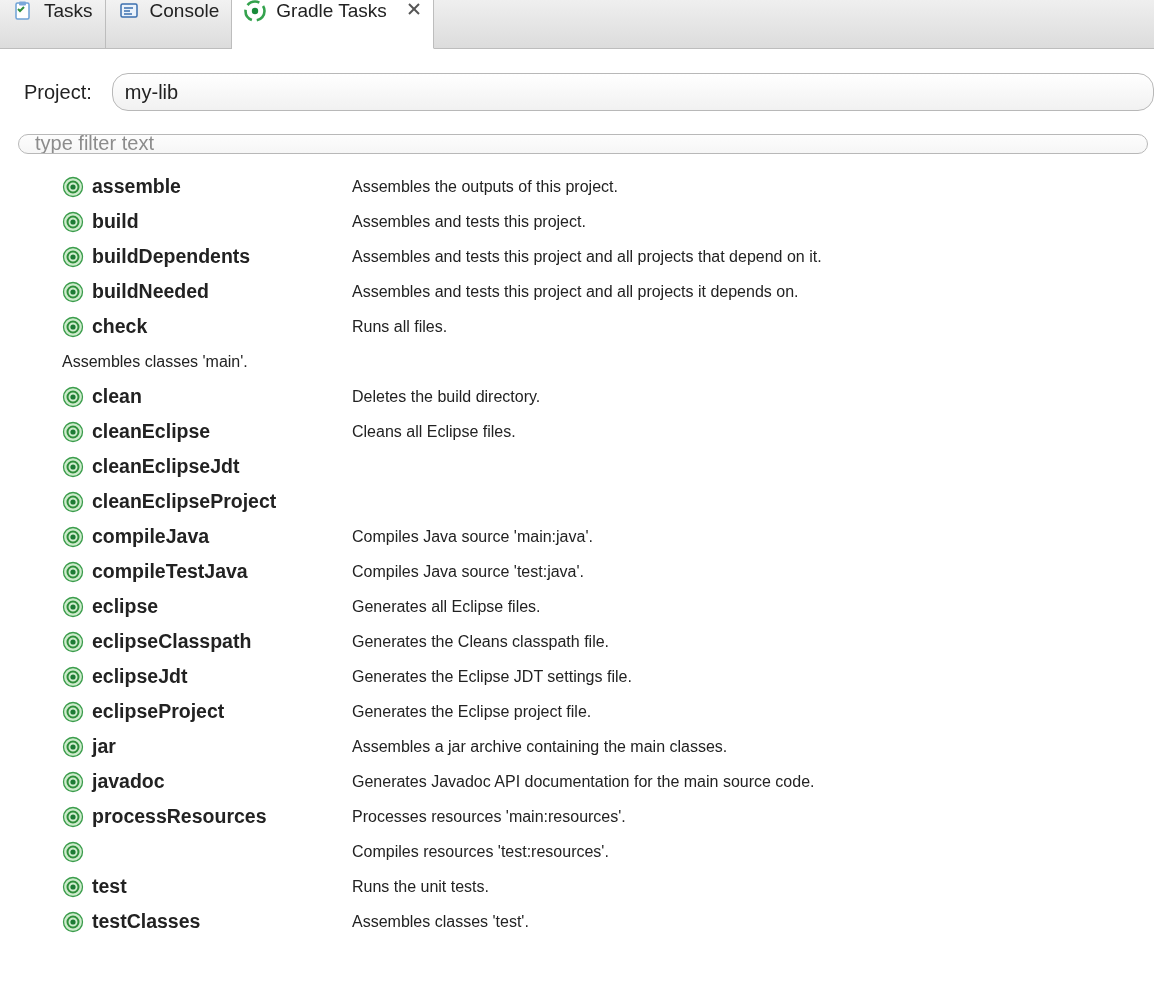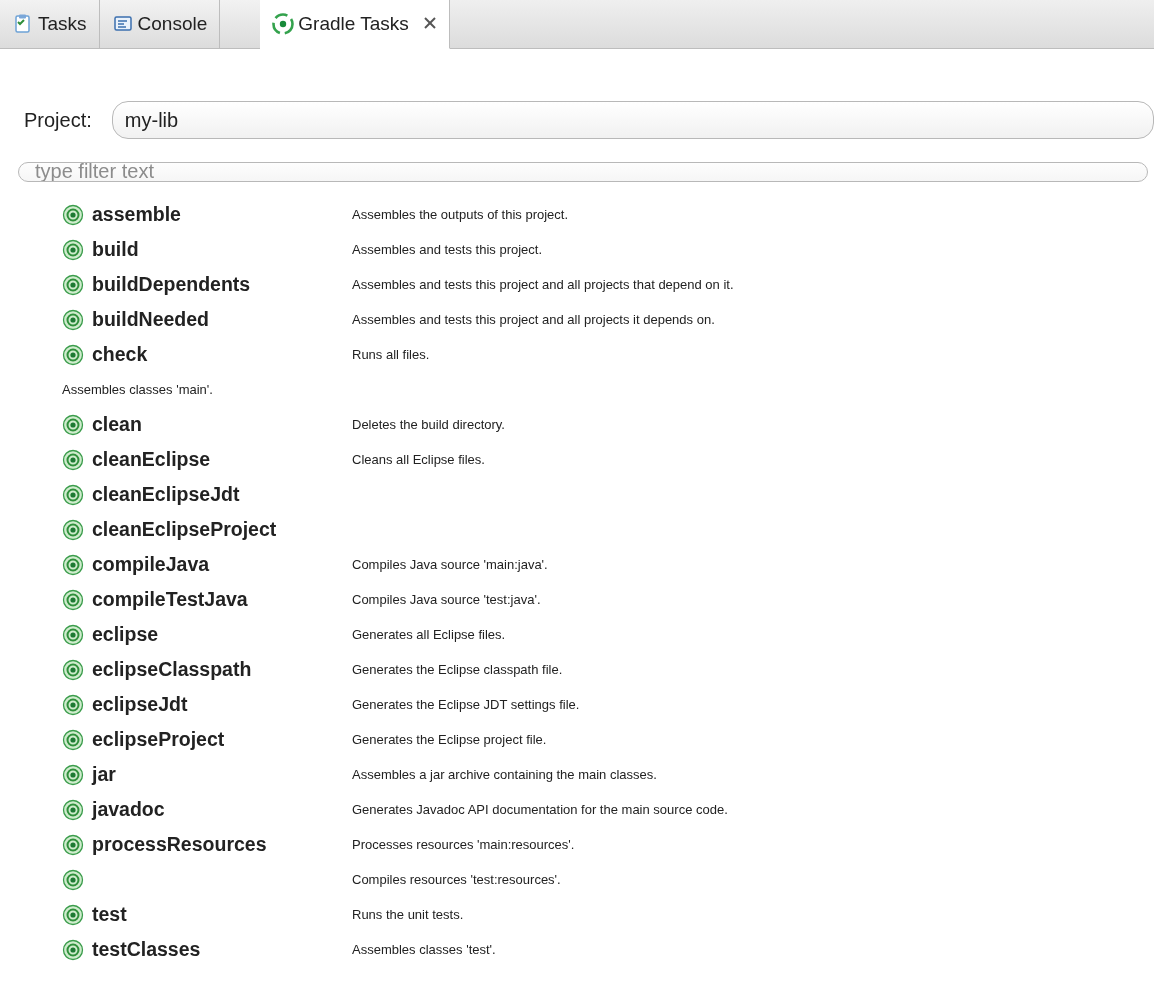--- a/index.html
+++ b/index.html
@@ -13,51 +13,49 @@
   }
   .tab-bar {
     display: flex;
     align-items: stretch;
     height: 48px;
     background: linear-gradient(#f2f2f2, #dcdcdc);
     border-bottom: 1px solid #bdbdbd;
   }
   .tab {
     display: flex;
-    align-items: center;
+    align-items: flex-start;
     padding: 0 12px;
     border-right: 1px solid #bdbdbd;
     background: linear-gradient(#f2f2f2, #dcdcdc);
     cursor: default;
-    gap: 4px;
+    gap: 10px;
   }
   .tab.active {
     background: #ffffff;
     border-bottom: 1px solid #fff;
     margin-bottom: -1px;
-    margin-left: 40px;
   }
   .tab-filler {
     flex: 1;
     background: linear-gradient(#efefef, #dcdcdc);
   }
   .tab-close {
     margin-left: 10px;
     font-size: 18px;
     color: #555;
   }
   .content {
     padding: 24px 0 0 24px;
   }
   .project-row {
     display: flex;
     align-items: center;
     gap: 20px;
     margin-bottom: 22px;
-    margin-top: 28px;
   }
   .project-label {
     font-size: 20px;
   }
   .dropdown {
     flex: 1;
     height: 36px;
     border: 1px solid #b8b8b8;
     border-radius: 16px;
     background: linear-gradient(#ffffff, #f1f1f1);
@@ -96,21 +94,21 @@
   .task-name-cell {
     display: flex;
     align-items: center;
     width: 290px;
   }
   .task-name {
     font-weight: bold;
     font-size: 19.5px;
   }
   .task-desc {
-    font-size: 13px;
+    font-size: 16px;
     color: #222;
   }
   
   .icon {
     display: inline-flex;
     align-items: center;
     justify-content: center;
     width: 22px;
     height: 22px;
     flex-shrink: 0;
@@ -362,21 +360,21 @@
             <svg width="22" height="22" viewBox="0 0 22 22">
               <circle cx="11" cy="11" r="10" fill="#cfeccd"></circle>
               <circle cx="11" cy="11" r="9.5" fill="none" stroke="#3b9c4c" stroke-width="1.3"></circle>
               <circle cx="11" cy="11" r="5.5" fill="none" stroke="#2f8f3b" stroke-width="2"></circle>
               <circle cx="11" cy="11" r="2.6" fill="#1d7a33"></circle>
             </svg>
           </span>
           <span style="width: 8px; display: inline-block;"></span>
           <span class="task-name">eclipseClasspath</span>
         </div>
-        <span class="task-desc">Generates the Eclipse classpath file.</span>
+        <span class="task-desc">Generates the Cleans classpath file.</span>
       </div>
       <div class="task-row">
         <div class="task-name-cell">
           <span class="icon icon-bullet">
             <svg width="22" height="22" viewBox="0 0 22 22">
               <circle cx="11" cy="11" r="10" fill="#cfeccd"></circle>
               <circle cx="11" cy="11" r="9.5" fill="none" stroke="#3b9c4c" stroke-width="1.3"></circle>
               <circle cx="11" cy="11" r="5.5" fill="none" stroke="#2f8f3b" stroke-width="2"></circle>
               <circle cx="11" cy="11" r="2.6" fill="#1d7a33"></circle>
             </svg>

